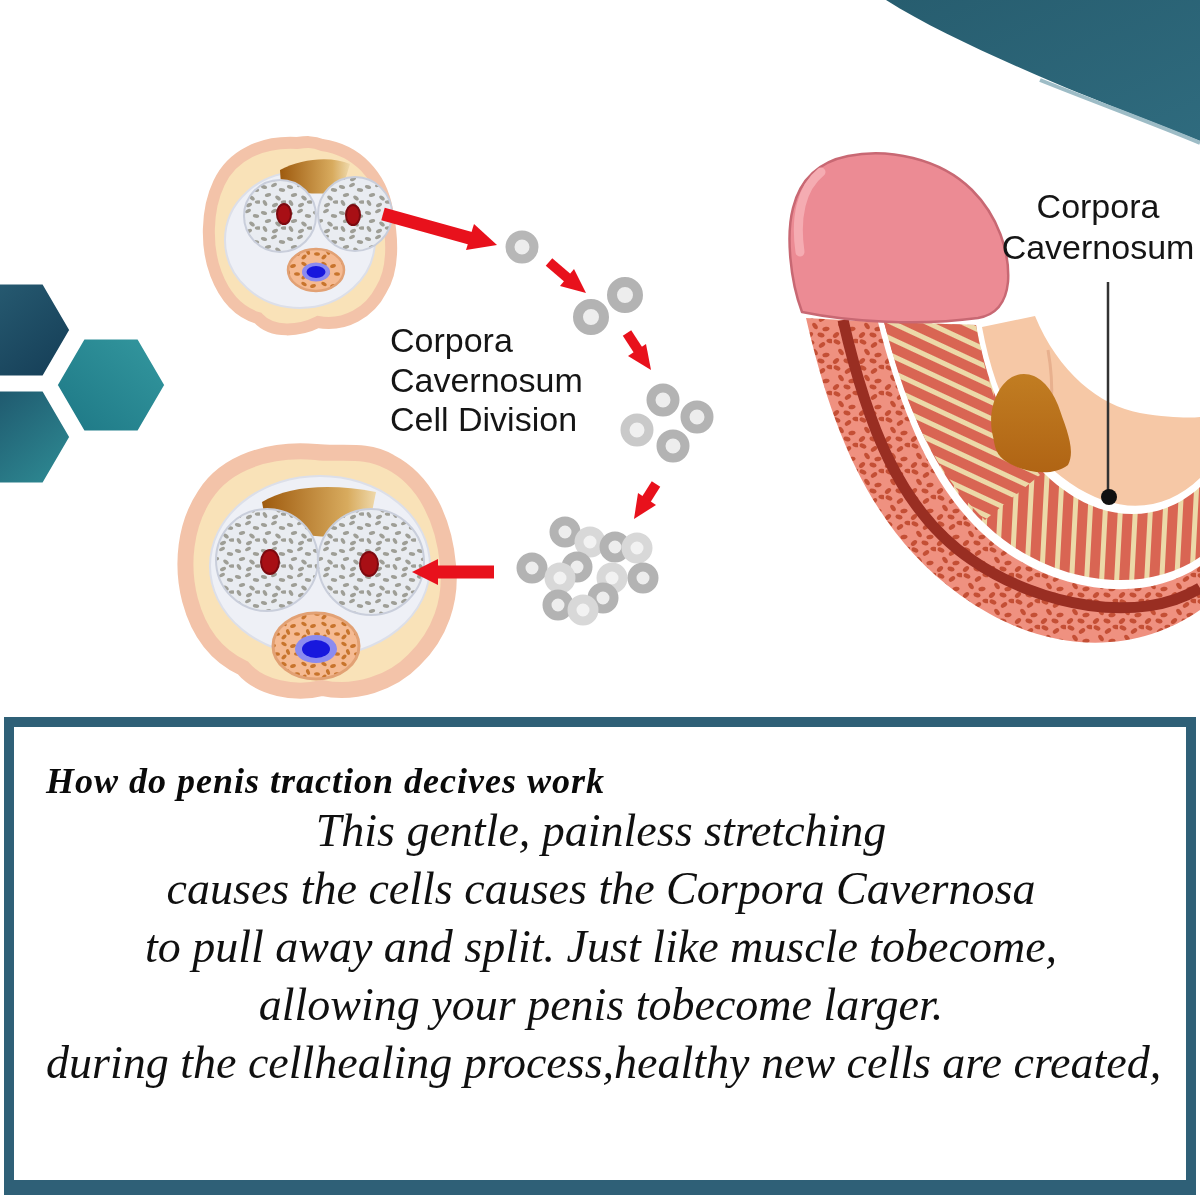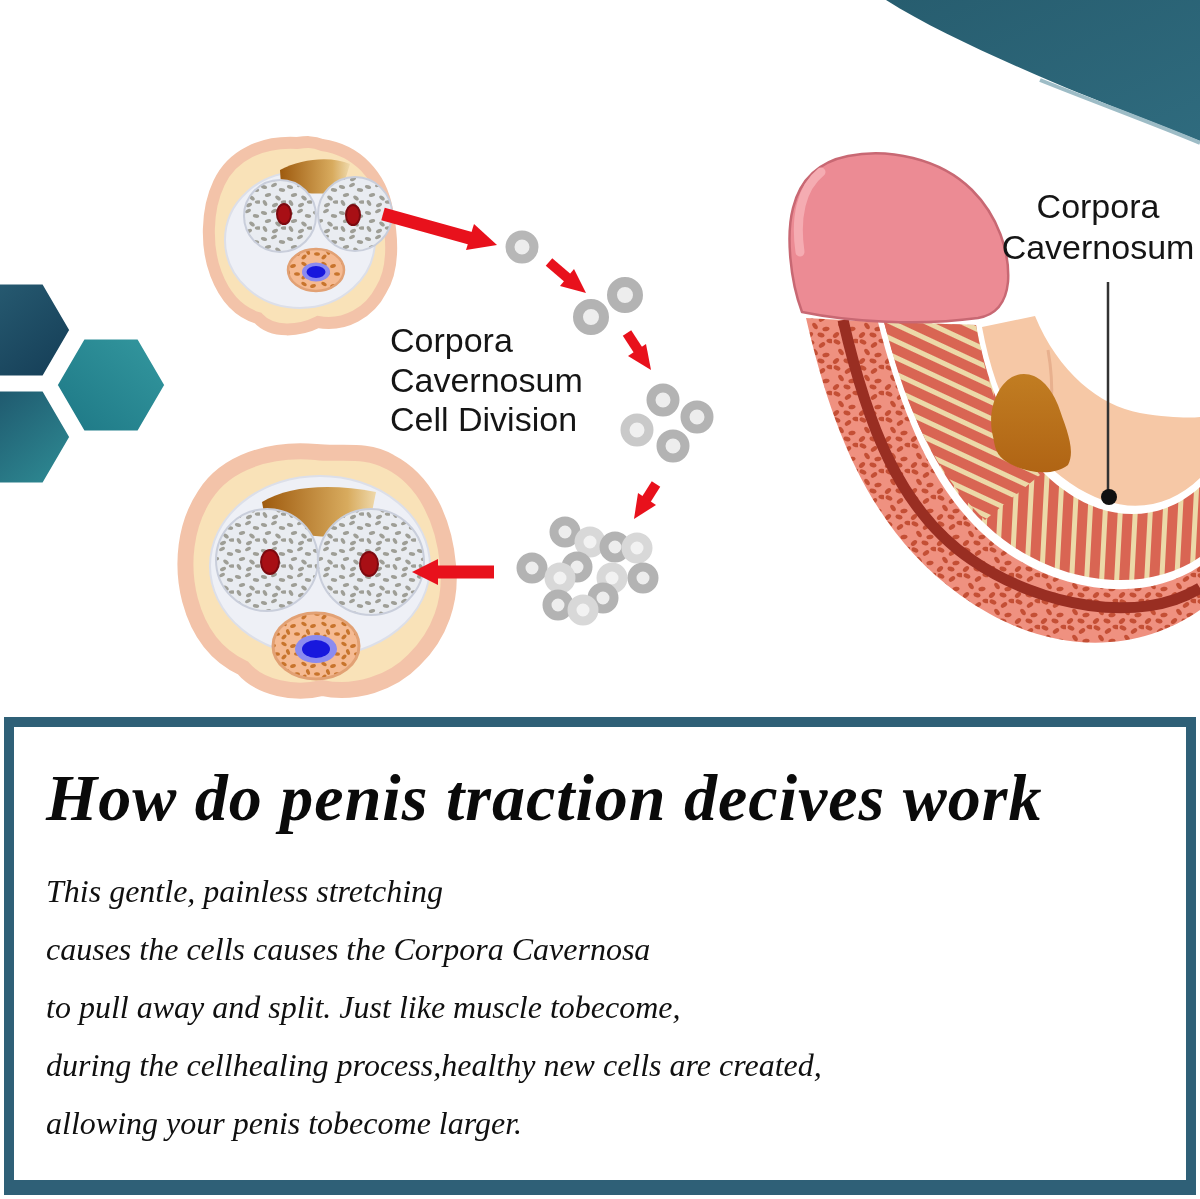--- a/index.html
+++ b/index.html
@@ -4,23 +4,23 @@
 <style>
   html,body{margin:0;padding:0;background:#ffffff;}
   .canvas{position:relative;width:1200px;height:1199px;background:#ffffff;overflow:hidden;
           font-family:"Liberation Sans", sans-serif;}
   svg{position:absolute;left:0;top:0;}
   .diagram-label{font-family:"Liberation Sans", sans-serif;font-size:34px;fill:#151515;}
   .info-box{position:absolute;left:4px;top:717px;width:1192px;height:478px;box-sizing:border-box;
             background:#ffffff;border:10px solid #2f6077;border-bottom-width:15px;
             padding:33px 30px 0 32px;}
   .info-heading{font-family:"Liberation Serif", serif;font-style:italic;font-weight:bold;
-                font-size:66px;color:#0a0a0a;margin:0;letter-spacing:1px;}
-  .info-body{margin-top:26px;font-family:"Liberation Serif", serif;font-style:italic;
-             font-size:32px;color:#101010;}
+                font-size:36px;color:#0a0a0a;margin:0;letter-spacing:1px;}
+  .info-body{font-family:"Liberation Serif", serif;font-style:italic;
+             font-size:46px;color:#101010;text-align:center;}
   .info-line{line-height:58px;white-space:nowrap;}
 </style>
 </head>
 <body>
 
 <div class="canvas">
 
 <svg width="1200" height="717" viewBox="0 0 1200 717">
   <defs>
     <linearGradient id="swooshGrad" x1="0" y1="0" x2="1" y2="1">
@@ -216,18 +216,18 @@
     <text class="diagram-label" x="1098" y="259" text-anchor="middle">Cavernosum</text>
   </g>
 </svg>
 
 <div class="info-box">
   <h1 class="info-heading">How do penis traction decives work</h1>
   <div class="info-body">
     <div class="info-line">This gentle, painless stretching</div>
     <div class="info-line">causes the cells causes the Corpora Cavernosa</div>
     <div class="info-line">to pull away and split. Just like muscle tobecome,</div>
+    <div class="info-line">allowing your penis tobecome larger.</div>
     <div class="info-line">during the cellhealing process,healthy new cells are created,</div>
-    <div class="info-line">allowing your penis tobecome larger.</div>
   </div>
 </div>
 
 </div>
 
 </body></html>

